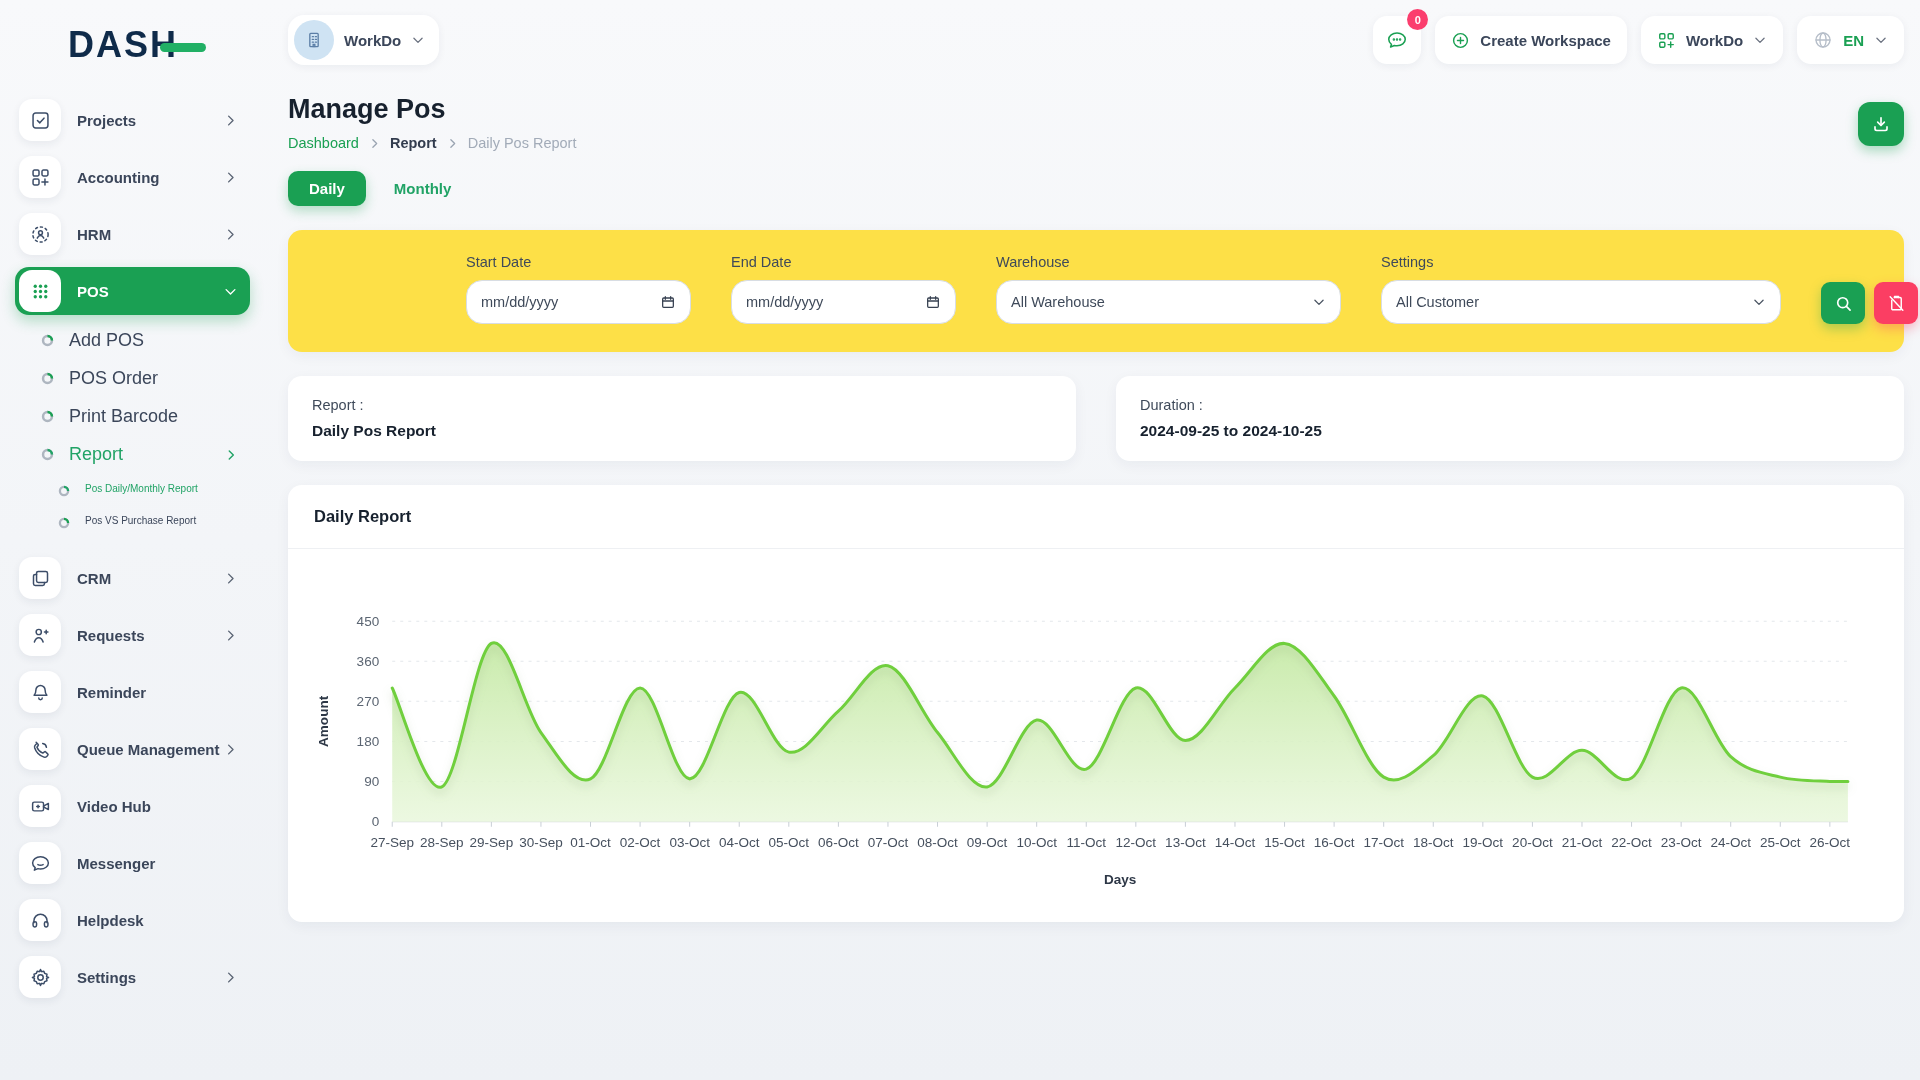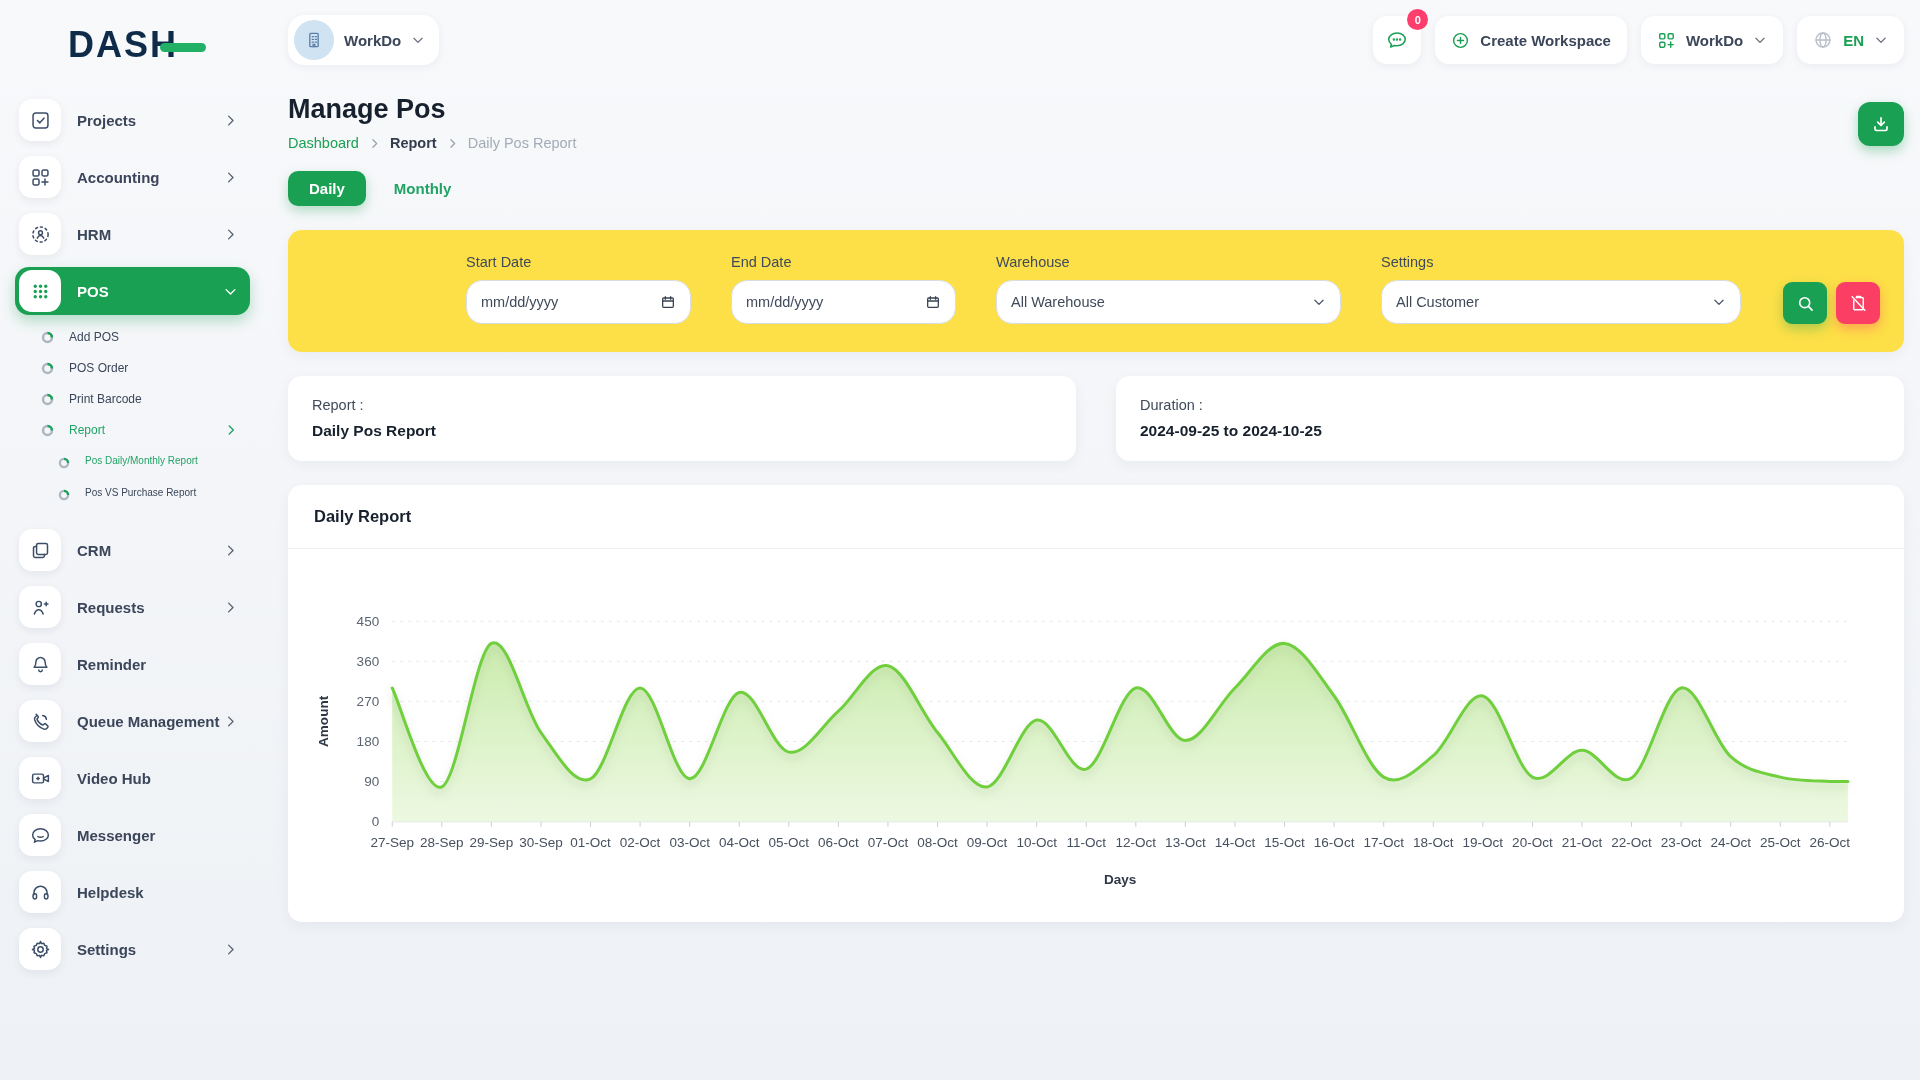--- a/index.html
+++ b/index.html
@@ -16,21 +16,21 @@
   .logo-bar { position:absolute; right:-28px; top:19px; width:46px; height:9px; border-radius:5px; background:#21b065; }
   .nav-item { display:flex; align-items:center; height:48px; margin:0 14px 9px 15px; border-radius:14px; cursor:pointer; }
   .icon-box { width:42px; height:42px; background:#ffffff; border-radius:13px; display:flex; align-items:center; justify-content:center;
               box-shadow:0 3px 8px rgba(25,42,70,.07); color:#3c4d68; flex:0 0 auto; margin-left:4px; }
   .nav-label { margin-left:16px; font-size:15px; font-weight:600; color:#3b465a; flex:1; }
   .chev { color:#5a6474; margin-right:12px; display:flex; }
   .nav-item.active { background:#1aa053; box-shadow:0 6px 14px rgba(26,160,83,.3); }
   .nav-item.active .nav-label { color:#fff; }
   .nav-item.active .chev { color:#fff; }
   .nav-item.active .icon-box { box-shadow:none; }
-  .sub-item { display:flex; align-items:center; margin:0 0 17px 41px; font-size:12px; color:#3b465a; cursor:pointer; }
+  .sub-item { display:flex; align-items:center; margin:0 0 17px 41px; font-size:18px; color:#3b465a; cursor:pointer; }
   .sub-item .bullet { margin-right:15px; display:flex; flex:0 0 auto; }
   .sub-item.green { color:#21a366; }
   .sub-item .sub-chev { margin-left:auto; margin-right:26px; display:flex; color:#21a366; }
   .sub2 { margin-left:58px; max-width:170px; line-height:1.35; align-items:flex-start; font-size:10px; }
   .sub2 .bullet { margin-top:3px; }
   .gap-after-pos { height:6px; }
   .gap-before-crm { height:8px; }
   
   .topbar { position:absolute; left:264px; right:0; top:0; height:80px; display:flex; align-items:center; padding:0 16px 0 24px; }
   .ws-chip { background:#fff; border-radius:16px; padding:5px 14px 5px 6px; display:flex; align-items:center; gap:10px;
@@ -63,21 +63,21 @@
                 box-shadow:0 5px 12px rgba(26,160,83,.3); cursor:pointer; font-family:inherit; }
   .tab { color:#21a366; font-size:15px; font-weight:600; background:none; border:none; cursor:pointer; font-family:inherit; padding:0; }
   .filter-card { margin-top:24px; background:#fde047; border-radius:14px; padding:24px 24px 28px 178px;
                  box-shadow:0 4px 14px rgba(25,42,70,.05); display:flex; gap:40px; align-items:flex-end; }
   .field { display:flex; flex-direction:column; }
   .field-label { font-size:14.5px; color:#3f4a5a; margin-bottom:10px; }
   .input { height:44px; border:1px solid #d8dde3; border-radius:16px; display:flex; align-items:center; justify-content:space-between;
            gap:10px; padding:0 14px; font-size:14.5px; color:#3f4a5a; background:#fff; cursor:pointer; }
   .w-date { width:225px; }
   .w-wh { width:345px; }
-  .w-cust { width:360px; }
+  .w-cust { width:400px; }
   .btn-group { display:flex; gap:9px; margin-left:auto; }
   .sq-btn { width:44px; height:42px; border:none; border-radius:9px; display:flex; align-items:center; justify-content:center; cursor:pointer; }
   .search-btn { background:#1aa053; box-shadow:0 5px 12px rgba(26,160,83,.35); }
   .reset-btn { background:#fb3e63; box-shadow:0 5px 12px rgba(251,62,99,.35); }
   .summary-row { margin-top:24px; display:flex; gap:40px; }
   .summary-card { flex:1; background:#fff; border-radius:14px; padding:21px 24px; box-shadow:0 4px 14px rgba(25,42,70,.05); }
   .sum-label { font-size:14.5px; color:#3f4a5a; margin-bottom:9px; }
   .sum-value { font-size:15.5px; font-weight:700; color:#17212e; }
   .chart-card { margin-top:24px; background:#fff; border-radius:14px; box-shadow:0 4px 14px rgba(25,42,70,.05); }
   .chart-head { padding:22px 26px; font-size:16.5px; font-weight:700; color:#17212e; border-bottom:1px solid #eef0f3; }

